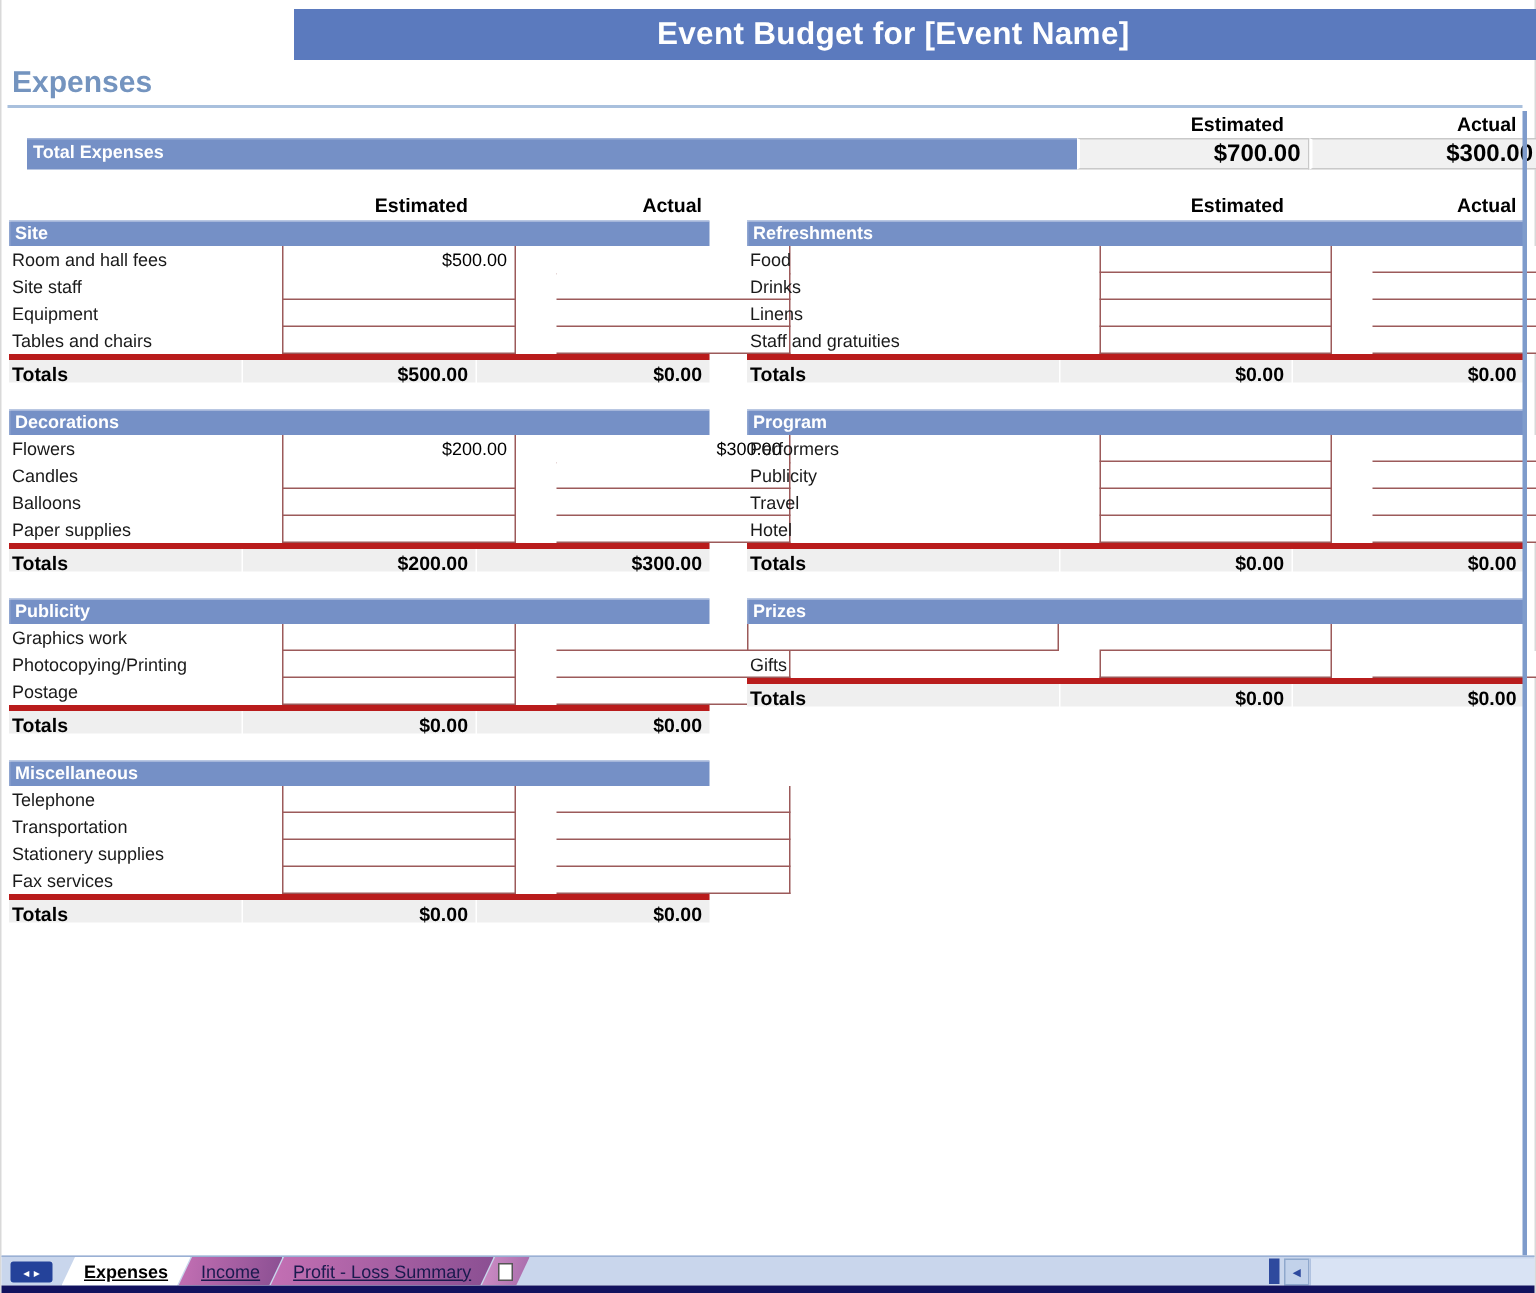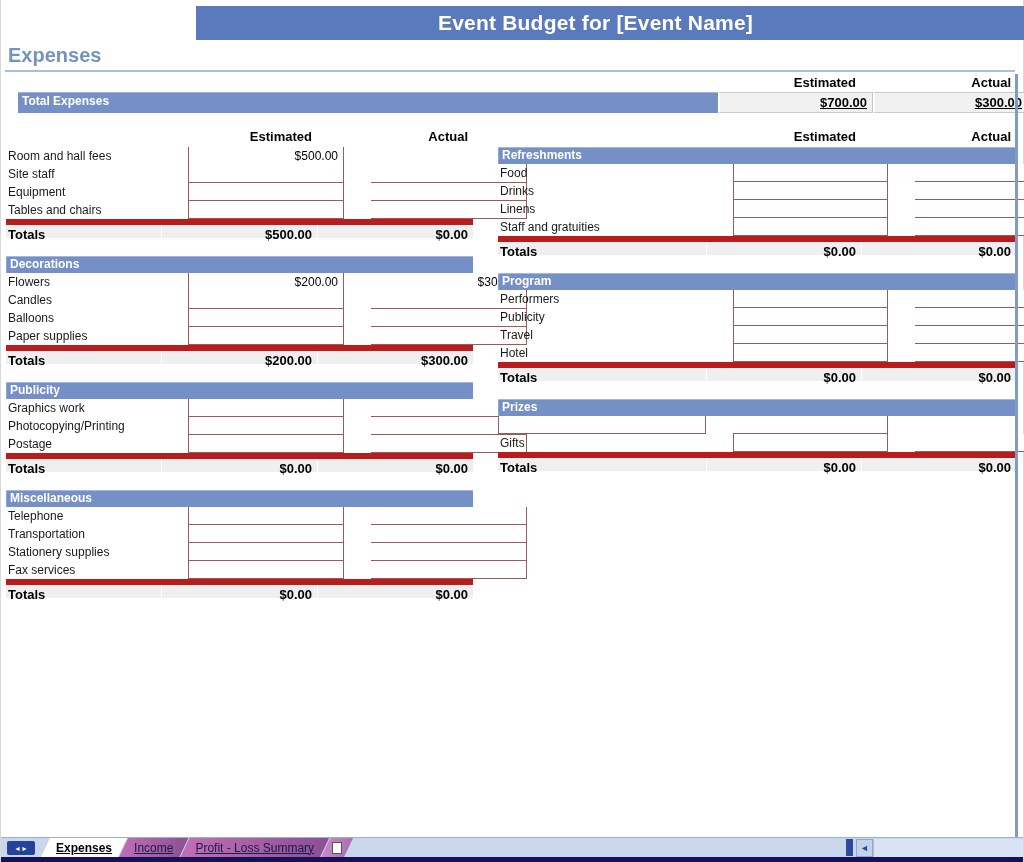--- a/index.html
+++ b/index.html
@@ -50,22 +50,22 @@
   .summary-row{
     position:absolute; left:5px; top:92px; height:19px;
     display:grid; grid-template-columns:700px 155px 155px; line-height:19px;padding-left:12px;
   }
   .sum-label{
     background:var(--section-blue); color:#fff; font-weight:bold; font-size:12px;
     padding-left:4px;
     box-shadow:inset 0 1px 0 rgba(255,255,255,.3);
   }
   .sum-val{
-    background:#f1f1f1; font-weight:bold; font-size:13px; text-align:right; padding-right:5px;
-    border:1px solid #c9c9c9; border-left:2px solid #fff;text-decoration:underline;
+    background:#f1f1f1; font-weight:bold; font-size:16px; text-align:right; padding-right:5px;
+    border:1px solid #c9c9c9; border-left:2px solid #fff;
   }
 
   
   .tables{ position:absolute; left:5px; top:127px; display:flex; gap:25px; }
   .tcol.left{ width:467px; }
   .tcol.right{ width:518px; }
   .budget-table{ margin-bottom:18px; }
   .grid{ display:grid; }
   .left .grid{ grid-template-columns:155px 156px 156px; }
   .right .grid{ grid-template-columns:208px 155px 155px; }
@@ -81,21 +81,21 @@
   .item-row{ height:18px; line-height:18px;gap:27px; }
   .row-label{ font-size:12px; color:#1a1a1a; padding-left:2px; white-space:nowrap; overflow:hidden; }
   .cell{
     background:#fff; font-size:12px; text-align:right; padding-right:5px;
     border-right:1px solid var(--red); border-bottom:1px solid var(--red);
   }
   .cell.est{ border-left:1px solid var(--red); }
 
   .totals-row{
     height:19px; line-height:19px; background:var(--totals-bg);
-    font-size:13px; font-weight:bold; border-top:6px solid #b91c1c;
+    font-size:13px; font-weight:bold; border-top:4px solid #b91c1c;
   }
   .totals-label{ padding-left:2px; }
   .total-cell{ text-align:right; padding-right:5px; border-left:1px solid #fff; }
 
   .right-edge{ position:absolute; top:74px; bottom:25px; right:5px; width:3px; background:#7e9bcb; }
 
   
   .tab-bar{
     position:absolute; left:0; right:0; bottom:5px; height:20px;
     background:var(--tabbar-bg); border-top:1px solid #9ab0d4;
@@ -157,20 +157,21 @@
   </div>
 
   <div class="tables">
     <div class="tcol left" id="left-col">
         <div class="budget-table">
           <div class="grid col-headers">
             <div></div>
             <div class="col-h">Estimated</div>
             <div class="col-h">Actual</div>
           </div>
+          <div class="cat-header">Site</div>
           <div class="grid item-row">
             <div class="row-label">Room and hall fees</div>
             <div class="cell est">$500.00</div>
             <div class="cell act"></div>
           </div>
           <div class="grid item-row">
             <div class="row-label">Site staff</div>
             <div class="cell est"></div>
             <div class="cell act"></div>
           </div>

